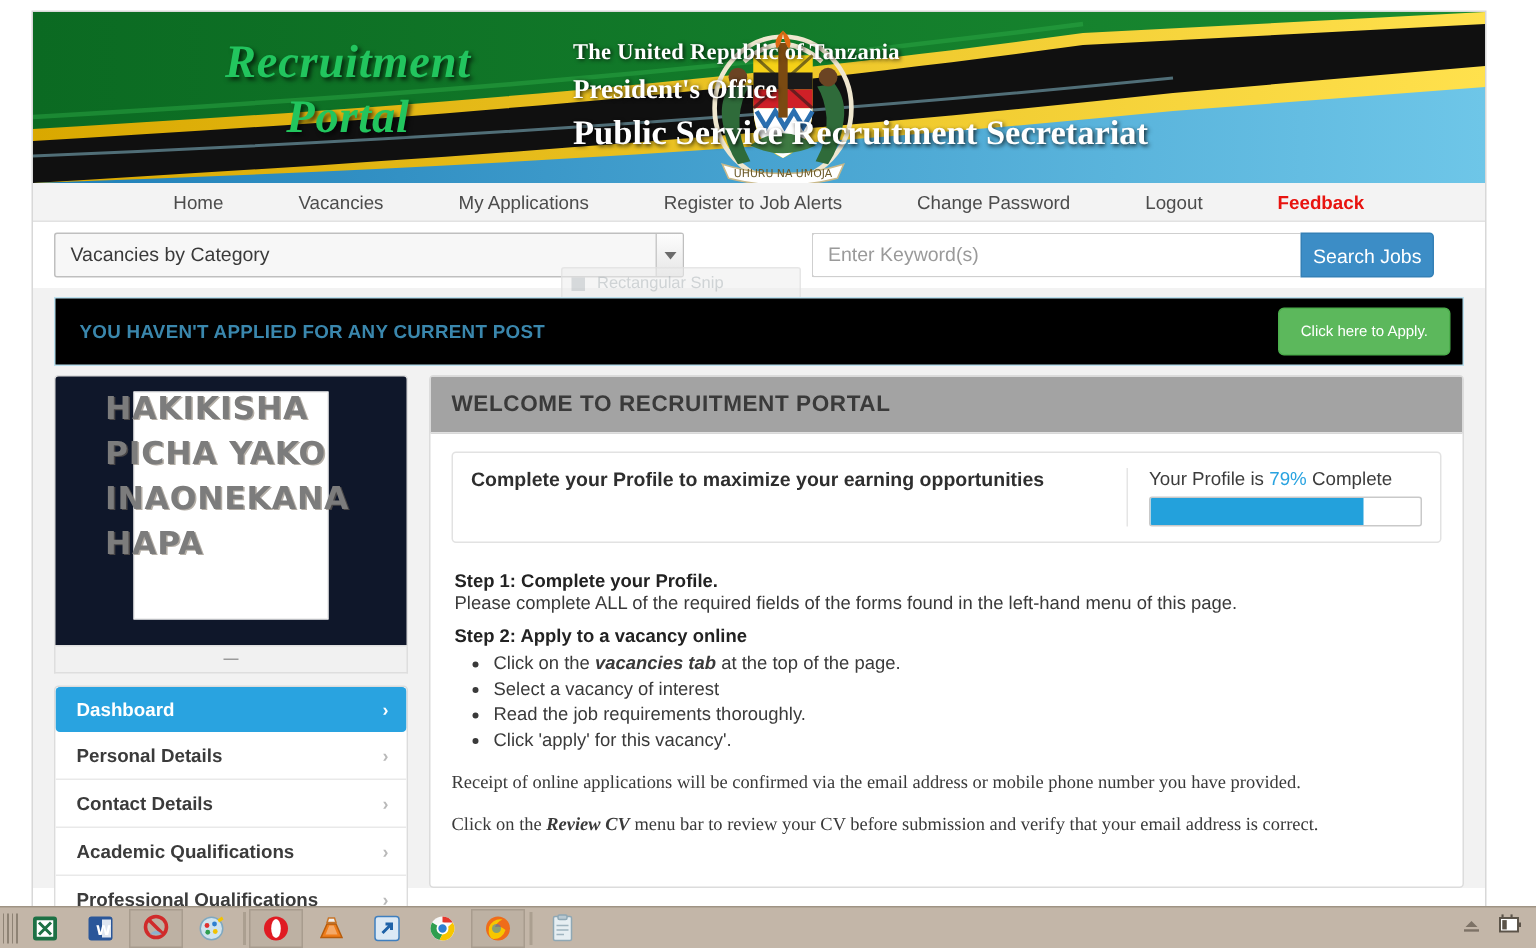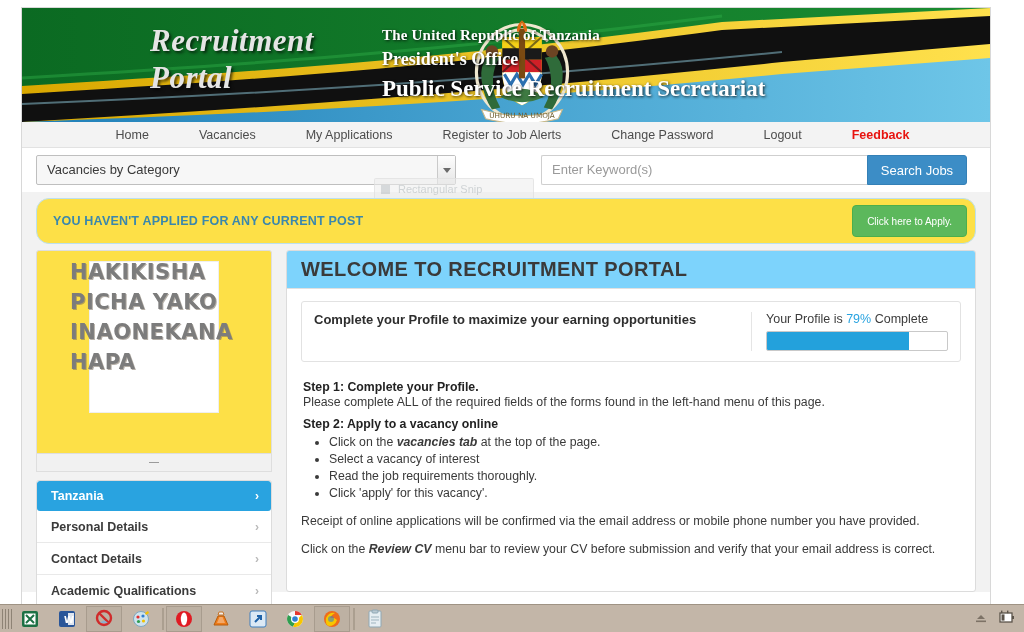--- a/index.html
+++ b/index.html
@@ -34,23 +34,24 @@
   .coat {
     position: absolute; left: 16px; top: 2px;
     width: 110px; height: 110px;
   }
 
   .brand {
     position: absolute; left: 128px; top: 14px;
     font-family: "Liberation Serif", serif;
     font-style: italic; font-weight: bold;
     font-size: 31px; line-height: 37px;
-    color: #e5e5e5;
+    color: #22c55e;
     text-shadow: 2px 2px 3px rgba(0,0,0,.65);
     letter-spacing: .5px;
+    text-align: center;
   }
 
   .orgblock {
     position: absolute; left: 360px; top: 16px;
     font-family: "Liberation Serif", serif;
     color: #ffffff;
     text-shadow: 1px 1px 3px rgba(0,0,0,.8);
   }
   .org1 { font-size: 15px; font-weight: bold; line-height: 22px; letter-spacing:.2px;}
   .org2 { font-size: 18px; font-weight: bold; line-height: 27px; }
@@ -111,37 +112,37 @@
   .kwwrap { position: absolute; left: 519px; top: 7px; display: flex; }
   .kwinput {
     width: 326px; height: 30px;
     border: 1px solid #cfcfcf; border-right: none;
     background: #ffffff;
     font-size: 13px; color: #9a9a9a;
     padding: 0 10px; line-height: 28px;
     border-radius: 2px 0 0 2px;
   }
   .btn-search {
-    width: 100px; height: 30px;
+    width: 89px; height: 30px;
     background: #3c8dc6;
     border: 1px solid #3480b6;
     color: #ffffff; font-size: 13px;
     display:flex; align-items:center; justify-content:center;
     border-radius: 0 3px 3px 0;
     cursor: pointer;
   }
 
   
   .alertzone { position: relative; width: 968px; height: 58px; background:#f2f2f2; padding: 6px 14px 0 14px;}
   .alert {
     position: relative;
     height: 46px;
-    background: #fde047;
+    background: #000000;
     border: 1px solid #bce0ee;
-    border-radius: 13px;
+    border-radius: 0;
     display:flex; align-items:center;
   }
   .alert-text {
     font-size: 12.5px; font-weight: bold;
     color: #3a87ad; letter-spacing: .2px;
     padding-left: 16px;
   }
   .btn-apply {
     position: absolute; right: 8px; top: 6px;
     height: 32px; padding: 0 14px;
@@ -163,22 +164,22 @@
   }
   .snip-ghost .sq { width: 9px; height: 9px; background: rgba(150,160,165,.32); }
 
   
   .cols { position: relative; width: 968px; height: 342px; background:#f2f2f2; padding: 0 14px; display: flex; gap: 14px;}
 
   
   .sidebar { width: 236px; }
   .photo-card {
     position: relative;
-    height: 204px;
-    background: #fde047;
+    height: 181px;
+    background: #0f172a;
     border: 1px solid #dedede;
     border-radius: 3px 3px 0 0;
     overflow: hidden;
   }
   .photo-inner {
     position:absolute; left: 52px; top: 10px;
     width: 130px; height: 152px;
     background: #ffffff;
     border: 1px solid #efefef;
   }
@@ -219,43 +220,43 @@
     background: #29a3e0; color: #ffffff;
     border: none;
     margin: 0; height: 30px;
     border-radius: 3px;
   }
   .menu-item.active .chev { color: #ffffff; }
 
   
   .panel { flex: 1; background: #ffffff; border: 1px solid #dcdcdc; border-radius: 3px; overflow: hidden; }
   .panel-head {
-    height: 38px; background: #7dd3fc; border-bottom: 1px solid #e0e0e0;
+    height: 38px; background: #a3a3a3; border-bottom: 1px solid #e0e0e0;
     display:flex; align-items:center; padding: 0 14px;
-    font-size: 20px; font-weight: bold; color: #3a3a3a; letter-spacing: .4px;
+    font-size: 15px; font-weight: bold; color: #3a3a3a; letter-spacing: .4px;
   }
   .panel-body { padding: 12px 14px 0 14px; }
 
   .profile-box { border: 1px solid #e2e2e2; border-radius: 3px; padding: 10px 12px 10px 12px; display:flex; }
   .profile-left { flex: 1; padding-right: 14px; border-right: 1px solid #e5e5e5; }
   .profile-title { font-size: 13px; font-weight: bold; color: #2e2e2e; margin-bottom: 2px;}
   .profile-desc { font-size: 12.3px; color: #4a4a4a; line-height: 16px; }
   .profile-right { width: 196px; padding-left: 14px; }
   .profile-pct-line { font-size: 12.5px; color: #3c3c3c; margin-bottom: 5px; }
   .profile-pct-line b { color: #29a3e0; font-weight: normal; }
   .progress { height: 20px; border: 1px solid #c9c9c9; background:#ffffff; border-radius: 2px; overflow:hidden;}
   .progress .fill { height: 100%; background: #23a1dc; }
 
   .steps { padding: 10px 2px 0 2px; font-size: 12.3px; color: #3a3a3a; }
   .steps .s-head { font-weight: bold; color: #222; margin-top: 8px; }
   .steps .s-sub { margin-top: 1px; }
   .steps ul { margin: 3px 0 0 26px; }
   .steps li { line-height: 17px; list-style: disc; }
   .steps li i { font-weight: bold; font-style: italic; }
-  .para { margin-top: 11px; font-size: 12.3px; color: #3a3a3a; line-height: 17px; }
+  .para { margin-top: 11px; font-size: 12.3px; color: #3a3a3a; line-height: 17px; font-family: Liberation Serif, serif; }
   .para b { font-style: italic; }
 
   
   .taskbar {
     position: absolute; left: 0; bottom: 0;
     width: 1024px; height: 28px;
     background: #c3b6a8;
     border-top: 1px solid #9f9384;
     display: flex; align-items: center;
   }
@@ -407,21 +408,21 @@
         <div class="photo-card">
           <div class="photo-inner"></div>
           <div class="photo-note">HAKIKISHA PICHA YAKO INAONEKANA HAPA</div>
         </div>
         <div class="photo-bar">
           <span></span>
         </div>
 
         <div class="menu">
           <div class="menu-item active">
-            <span>Tanzania</span>
+            <span>Dashboard</span>
             <span class="chev">›</span>
           </div>
           <div class="menu-item">
             <span>Personal Details</span>
             <span class="chev">›</span>
           </div>
           <div class="menu-item">
             <span>Contact Details</span>
             <span class="chev">›</span>
           </div>

